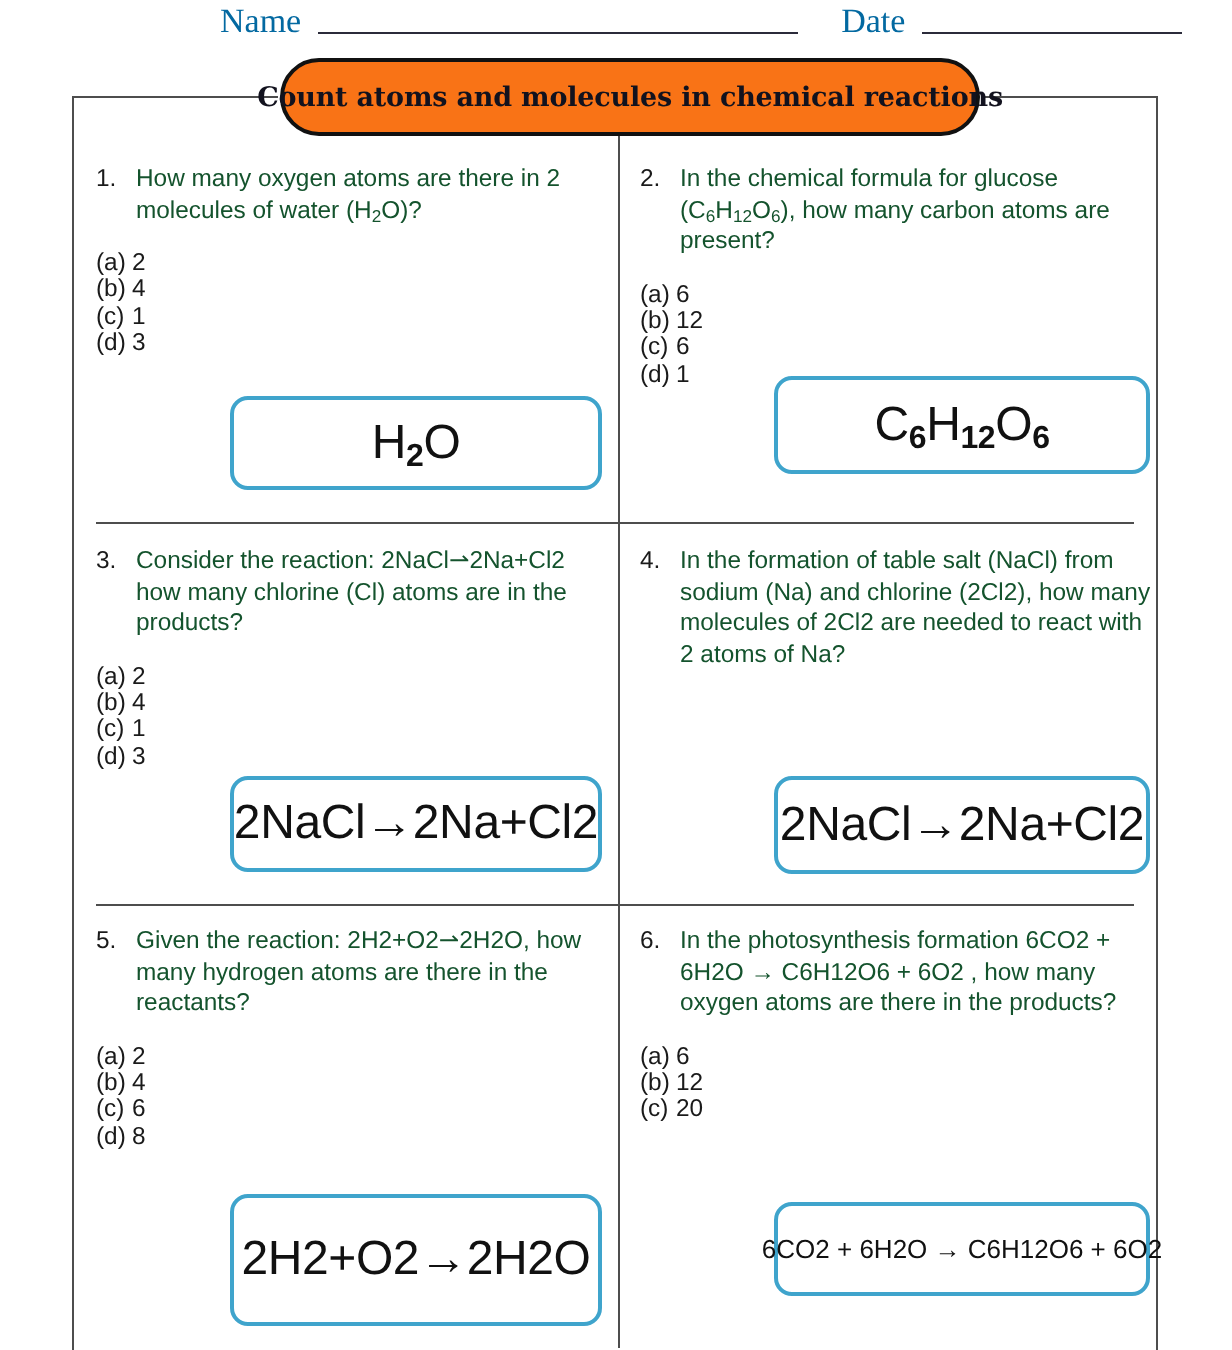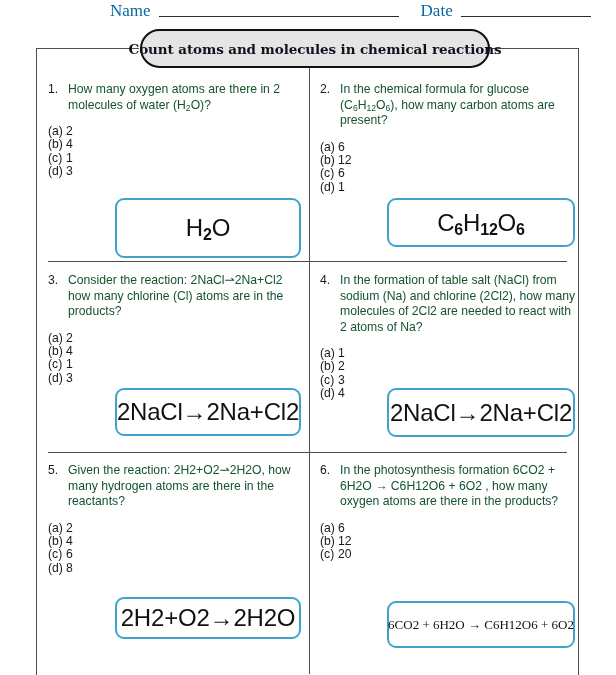--- a/index.html
+++ b/index.html
@@ -66,21 +66,21 @@
 
   
   .title-pill {
     position: absolute;
     left: 140px;
     top: 29px;
     width: 350px;
     height: 39px;
     border: 2px solid #111111;
     border-radius: 20px;
-    background: #e5e5e5;
+    background: #f97316;
     display: flex;
     align-items: center;
     justify-content: center;
     box-sizing: border-box;
   }
   .title-pill-text {
     font-family: "DejaVu Serif", serif;
     font-weight: bold;
     font-size: 13.5px;
     color: #12121e;
@@ -183,27 +183,27 @@
     white-space: nowrap;
   }
   .ansbox-text sub {
     font-size: 16px;
     font-weight: bold;
     line-height: 0;
     vertical-align: baseline;
     position: relative;
     top: 4px;
   }
-  .ansbox-text.small { font-size: 13px; letter-spacing: 0; font-family: Liberation Serif, serif; }
-
-  .ab1 { left: 115px; top: 198px; width: 186px; height: 60px; }
-  .ab2 { left: 387px; top: 198px; width: 188px; height: 49px; }
+  .ansbox-text.small { font-size: 13px; letter-spacing: 0; }
+
+  .ab1 { left: 115px; top: 198px; width: 186px; height: 47px; }
+  .ab2 { left: 387px; top: 188px; width: 188px; height: 49px; }
   .ab3 { left: 115px; top: 388px; width: 186px; height: 48px; }
   .ab4 { left: 387px; top: 388px; width: 188px; height: 49px; }
-  .ab5 { left: 115px; top: 597px; width: 186px; height: 42px; }
+  .ab5 { left: 115px; top: 597px; width: 186px; height: 66px; }
   .ab6 { left: 387px; top: 601px; width: 188px; height: 47px; }
 </style>
 </head>
 <body>
 
 <div class="header-row">
   <span class="hdr-label hdr-name-label">Name</span>
   <span class="hdr-rule hdr-rule-name"></span>
   <span class="hdr-label hdr-date-label">Date</span>
   <span class="hdr-rule hdr-rule-date"></span>
@@ -258,26 +258,20 @@
       <div class="opt"><span class="opt-key">(c)</span><span>1</span></div>
       <div class="opt"><span class="opt-key">(d)</span><span>3</span></div>
     </div>
   </div>
 
   <div class="cell col-right row-2">
     <div class="qline">
       <span class="qnum">4.</span>
       <span class="qtext">In the formation of table salt (NaCl) from sodium (Na) and chlorine (2Cl2), how many molecules of 2Cl2 are needed to react with 2 atoms of Na?</span>
     </div>
-    <div class="options">
-      <div class="opt"><span class="opt-key">(a)</span><span>1</span></div>
-      <div class="opt"><span class="opt-key">(b)</span><span>2</span></div>
-      <div class="opt"><span class="opt-key">(c)</span><span>3</span></div>
-      <div class="opt"><span class="opt-key">(d)</span><span>4</span></div>
-    </div>
   </div>
 
   <div class="cell col-left row-3">
     <div class="qline">
       <span class="qnum">5.</span>
       <span class="qtext">Given the reaction: 2H2+O2⇀2H2O, how many hydrogen atoms are there in the reactants?</span>
     </div>
     <div class="options">
       <div class="opt"><span class="opt-key">(a)</span><span>2</span></div>
       <div class="opt"><span class="opt-key">(b)</span><span>4</span></div>

